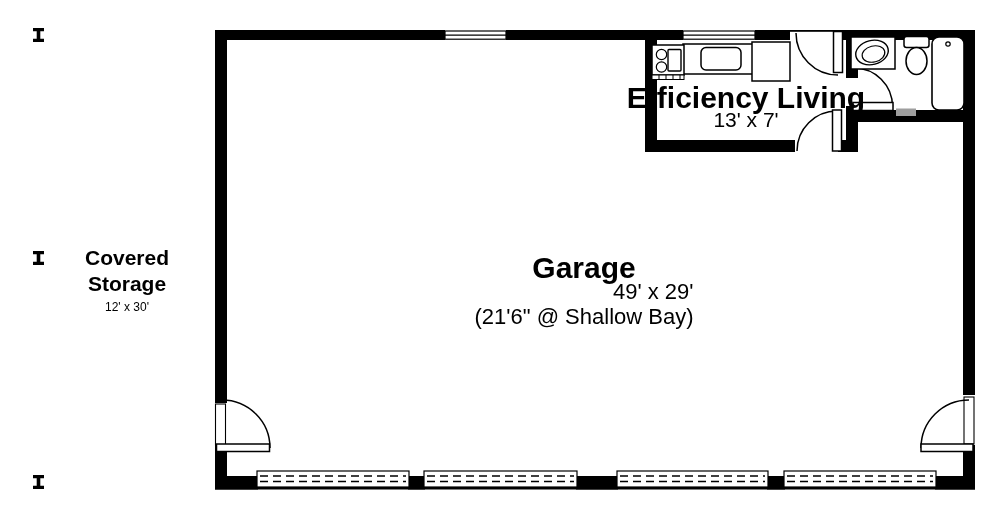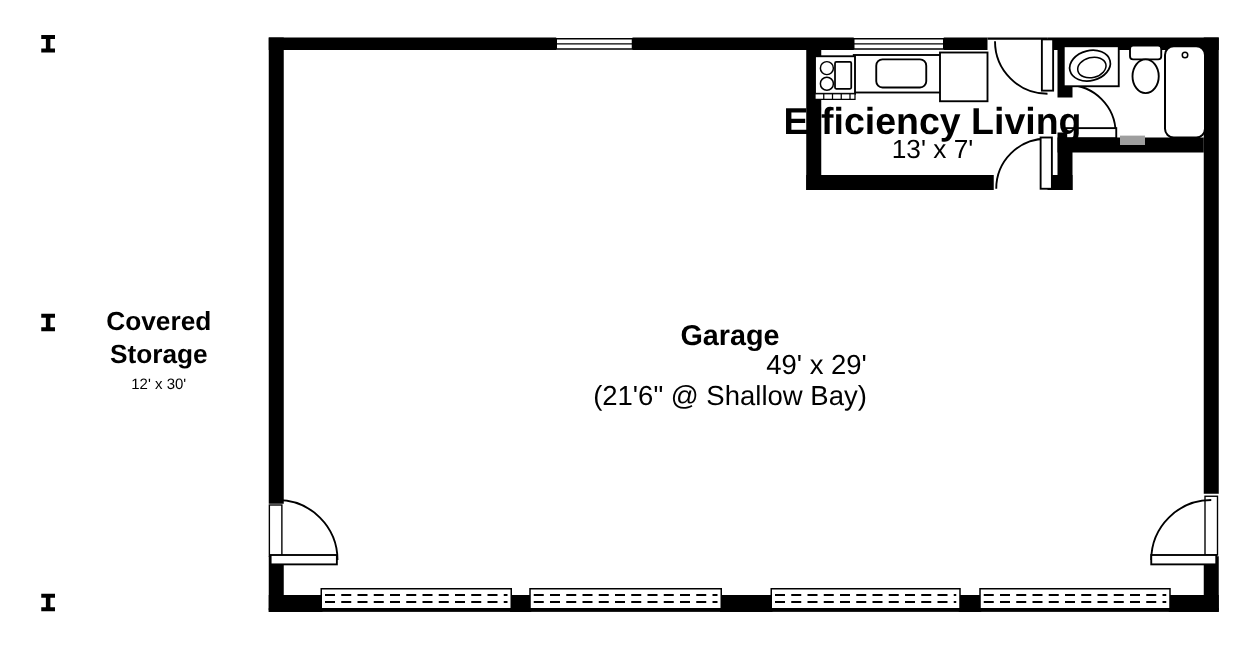--- a/index.html
+++ b/index.html
@@ -18,21 +18,21 @@
     color:#000;
     white-space:nowrap;
   }
   .room-name{display:block;font-weight:bold;}
   .room-dims{display:block;font-weight:normal;}
   .room-note{display:block;font-weight:normal;}
   #covered-label{top:229px;left:127px;margin-top:16px;}
   #covered-label .room-name{font-size:21px;line-height:26px;white-space:pre-line;}
   #covered-label .room-dims{font-size:12px;line-height:21px;}
   #garage-label{top:256px;left:584px;}
-  #garage-label .room-name{font-size:23px;line-height:24px;}
+  #garage-label .room-name{font-size:30px;line-height:24px;}
   #garage-label .room-dims{font-size:22px;line-height:24px;text-align:right;}
   #garage-label .room-note{font-size:22px;line-height:25px;}
   #efficiency-label{top:86px;left:746px;}
   #efficiency-label .room-name{font-size:30px;line-height:23px;}
   #efficiency-label .room-dims{font-size:21px;line-height:22px;}
 </style>
 </head>
 <body>
 
 <div class="plan-root">

